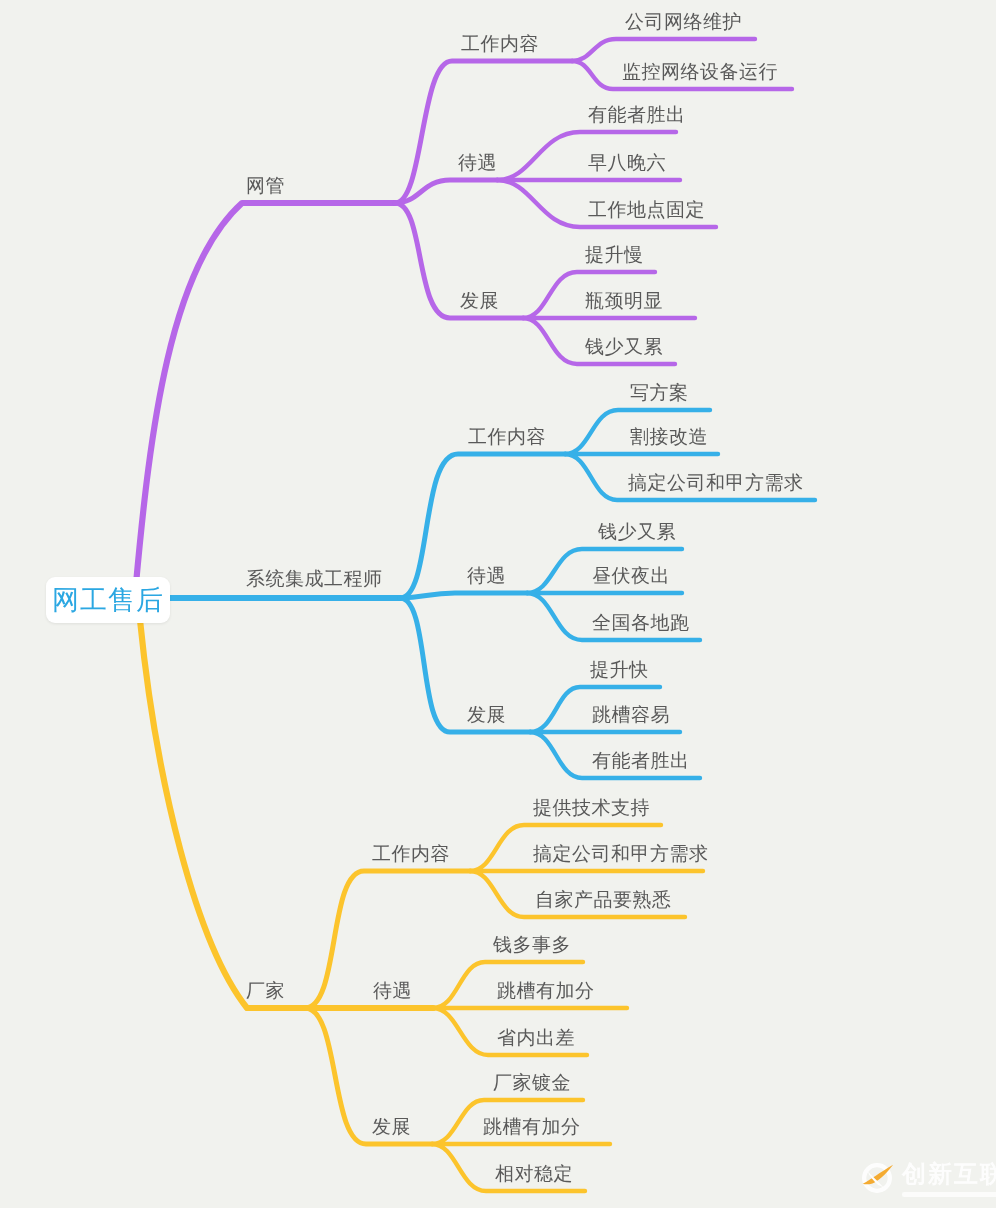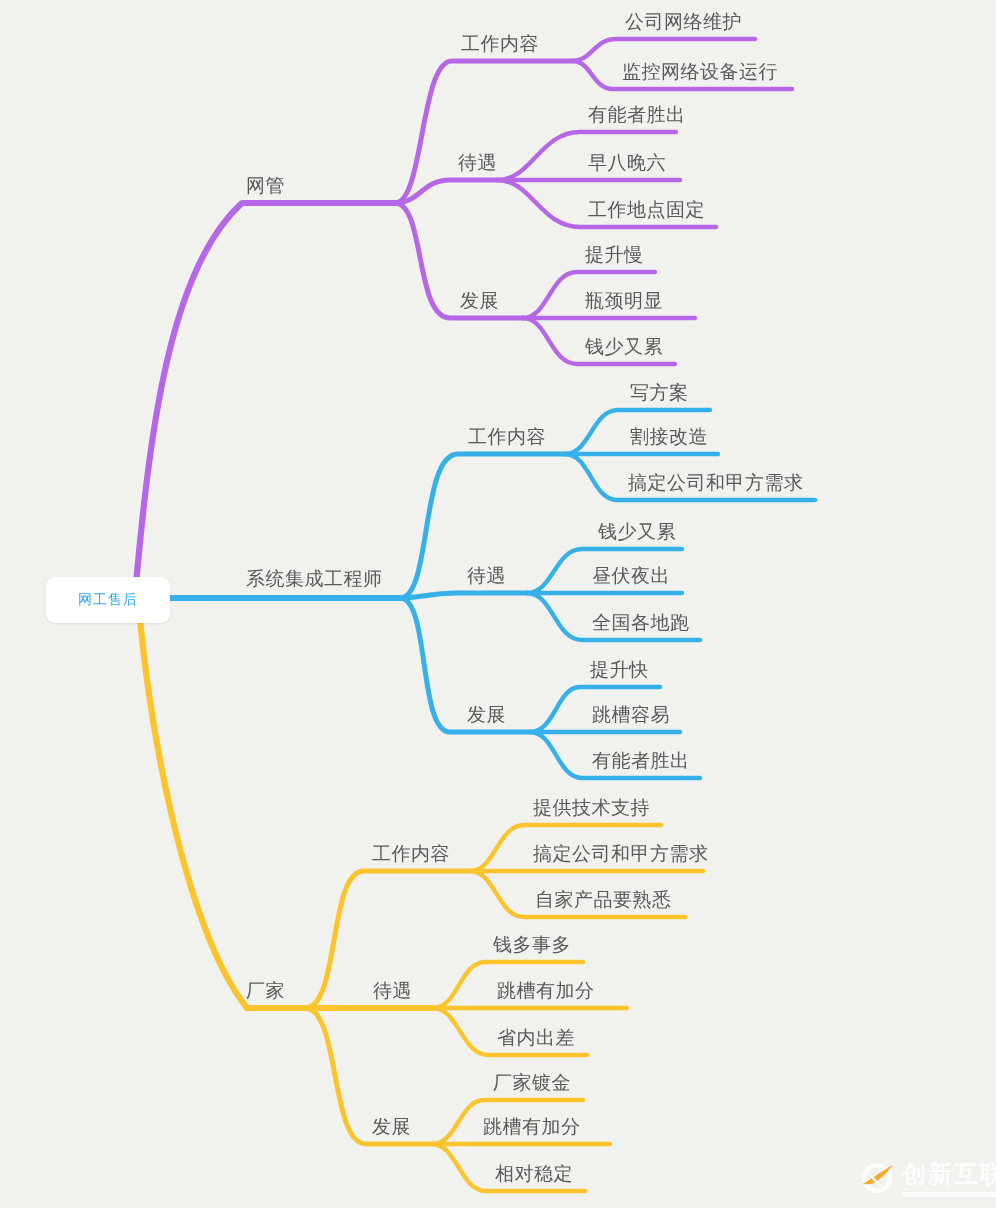--- a/index.html
+++ b/index.html
@@ -43,21 +43,21 @@
   #root-node{
     position:absolute;
     left:46px;top:577px;
     width:124px;height:46px;
     background:var(--root_bg);
     border-radius:9px;
     box-shadow:0 1px 3px rgba(0,0,0,0.08);
     display:flex;align-items:center;justify-content:center;
   }
   #root-node .root-text{
-    font-size:14px;
+    font-size:27px;
     color:var(--root_text);
     letter-spacing:1px;
     white-space:nowrap;
   }
   #watermark{
     position:absolute;
     left:858px;top:1158px;
     display:flex;align-items:center;gap:6px;
     opacity:0.92;
   }

